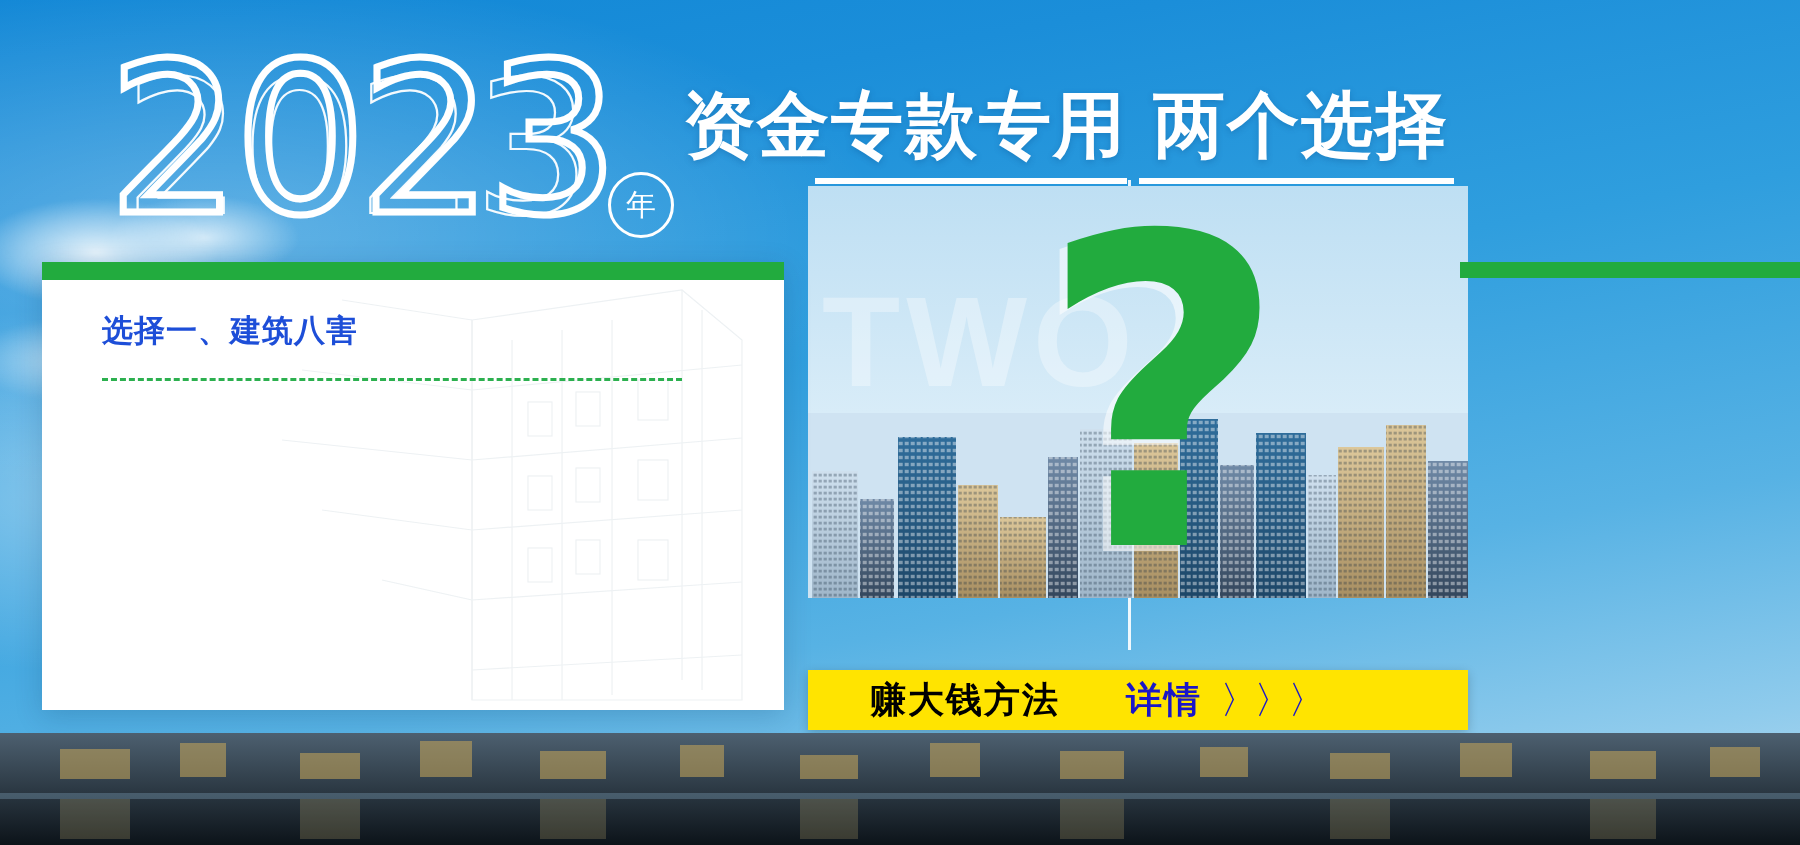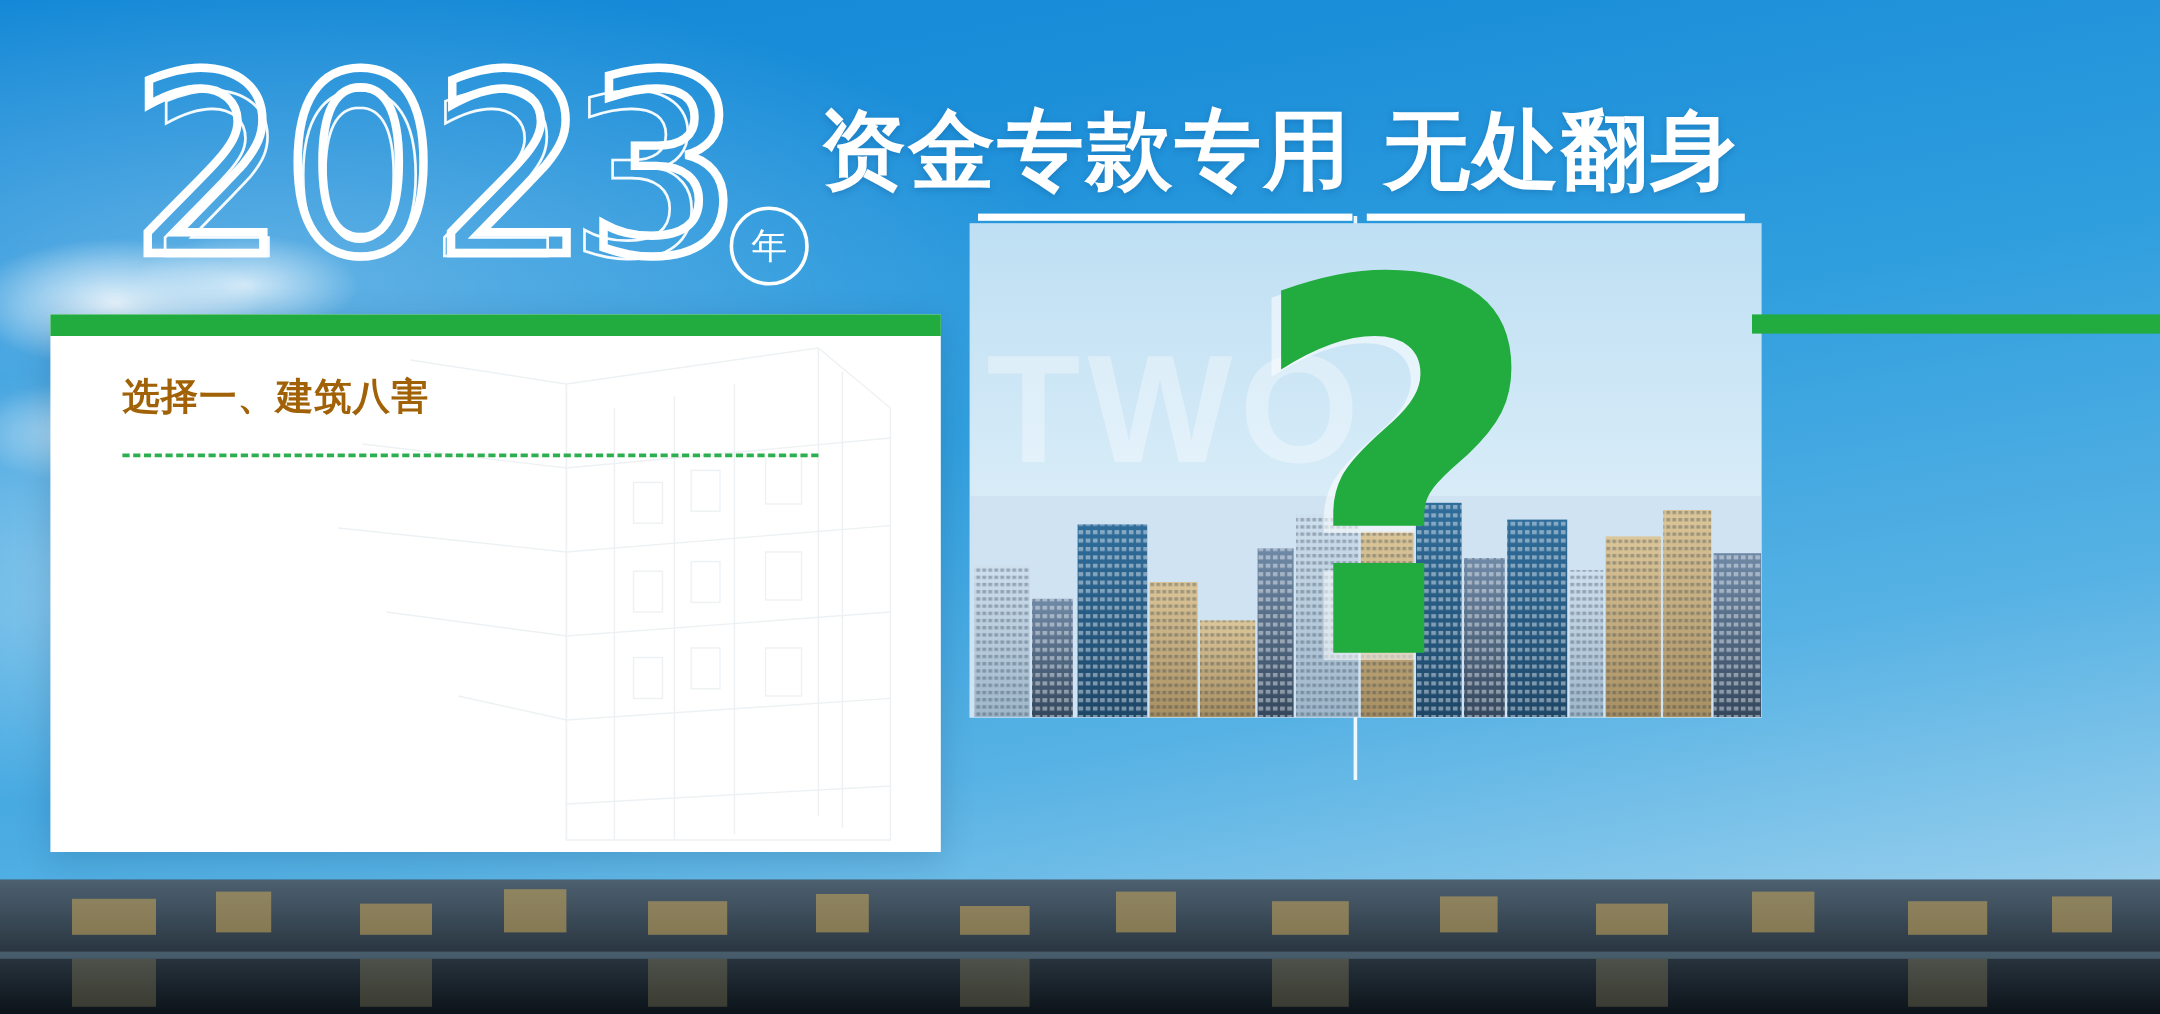--- a/index.html
+++ b/index.html
@@ -122,21 +122,21 @@
     box-shadow: 0 6px 26px rgba(0,40,80,.18);
   }
   .card-topbar { position:absolute; left:0; top:0; width:742px; height:18px; background:#22ab3e; }
   .card-blueprint {
     position:absolute; inset:18px 0 0 0;
     overflow:hidden; opacity:.55;
   }
   .card-inner { position:absolute; left:60px; top:48px; width:630px; }
 
   .sec-title {
-    color:#a16207; font-size:31px; font-weight:700; letter-spacing:1px;
+    color:#1d4ed8; font-size:31px; font-weight:700; letter-spacing:1px;
     margin-bottom: 18px;
   }
   .sec-body {
     font-size: 20.5px; line-height: 38px; color:#1d1d1d;
     letter-spacing: .2px;
   }
   .g { color:#2cb04f; }
   .divider {
     margin: 26px 0 30px 0;
     height:0; border-top: 3px dashed #2cb04f;
@@ -184,21 +184,21 @@
   <div class="sky"></div>
   <div class="cloud1"></div>
   <div class="cloud2"></div>
 
   <div class="year-wrap">
     <div class="year-num">2023</div>
     <div class="year-num2">2023</div>
   </div>
   <div class="year-badge">年</div>
 
-  <div class="headline"><span>资金专款专用</span><span class="hl-gap"></span><span>无处翻身</span></div>
+  <div class="headline"><span>资金专款专用</span><span class="hl-gap"></span><span>两个选择</span></div>
   <div class="rule-a"></div>
   <div class="rule-b"></div>
   <div class="rule-tick"></div>
 
   <div class="photo-panel">
     <div class="watermark">
       <span>TWO</span>
       <span class="l2">CHOICES</span>
     </div>
 
@@ -307,20 +307,25 @@
     <div class="card-inner">
 
       <div class="sec-title">选择一、建筑八害</div>
 
       <div class="divider"></div>
 
 
     </div>
   </div>
 
+  <div class="cta">
+    <span class="cta-main">赚大钱方法</span>
+    <span class="cta-detail">详情</span>
+    <span class="cta-arrows">〉〉〉</span>
+  </div>
 
   <div class="bottom-strip">
     <svg class="strip-lights" width="1800" height="112" viewBox="0 0 1800 112">
       <defs>
         <linearGradient id="sg" x1="0" y1="0" x2="0" y2="1">
           <stop offset="0" stop-color="#4d6070"></stop>
             <stop offset="1" stop-color="#0c1319"></stop>
         </linearGradient>
       </defs>
       <rect width="1800" height="112" fill="url(#sg)"></rect>

